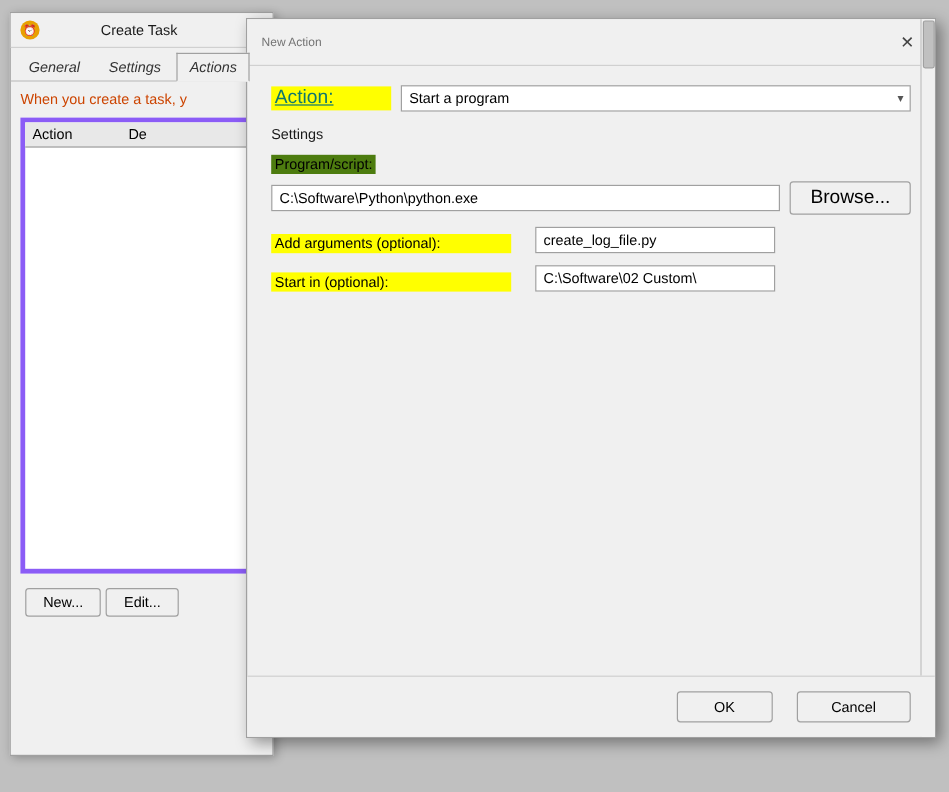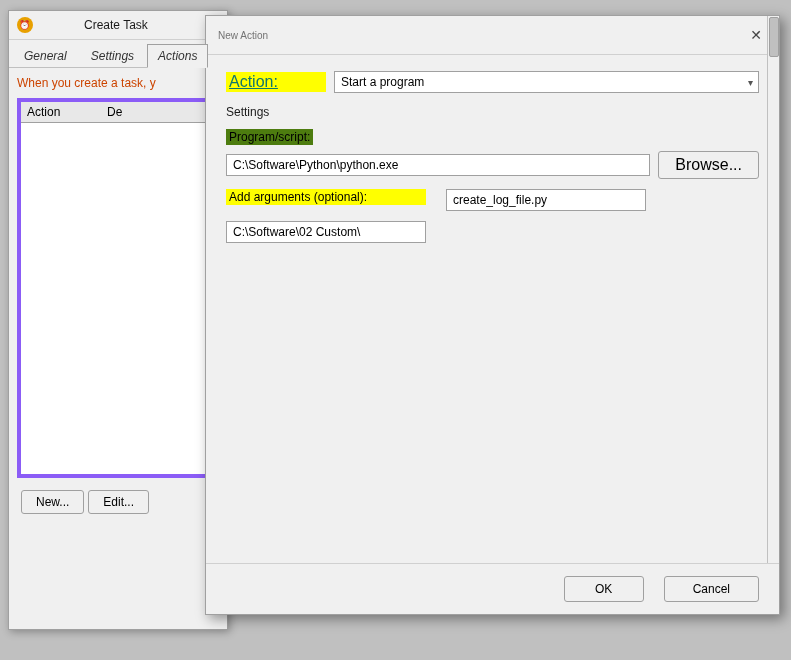--- a/index.html
+++ b/index.html
@@ -243,21 +243,21 @@
       border: 1px solid #a0a0a0;
       background: #f0f0f0;
       cursor: pointer;
       font-size: 16px;
       white-space: nowrap;
       border-radius: 3px;
     }
 
     .optional-field-row {
       display: flex;
-      align-items: flex-start;
+      align-items: flex-end;
       margin-bottom: 10px;
     }
 
     .optional-label {
       font-size: 12px;
       background: #ffff00;
       padding: 1px 3px;
       min-width: 200px;
       margin-right: 20px;
     }
@@ -405,20 +405,23 @@
       </div>
 
       <div class="optional-field-row">
         <span class="optional-label">
           <span class="underline">Add arguments (optional):</span>
         </span>
         <input type="text" class="optional-input" value="create_log_file.py" style="">
       </div>
 
       <div class="optional-field-row">
+        <span class="optional-label">
+          <span class="underline">Start in (optional):</span>
+        </span>
         <input type="text" class="optional-input" value="C:\Software\02 Custom\" style="">
       </div>
     </div>
   </div>
 
   <div class="scrollbar-area">
     <div class="scrollbar-thumb"></div>
   </div>
 
   <div class="dialog-footer">

